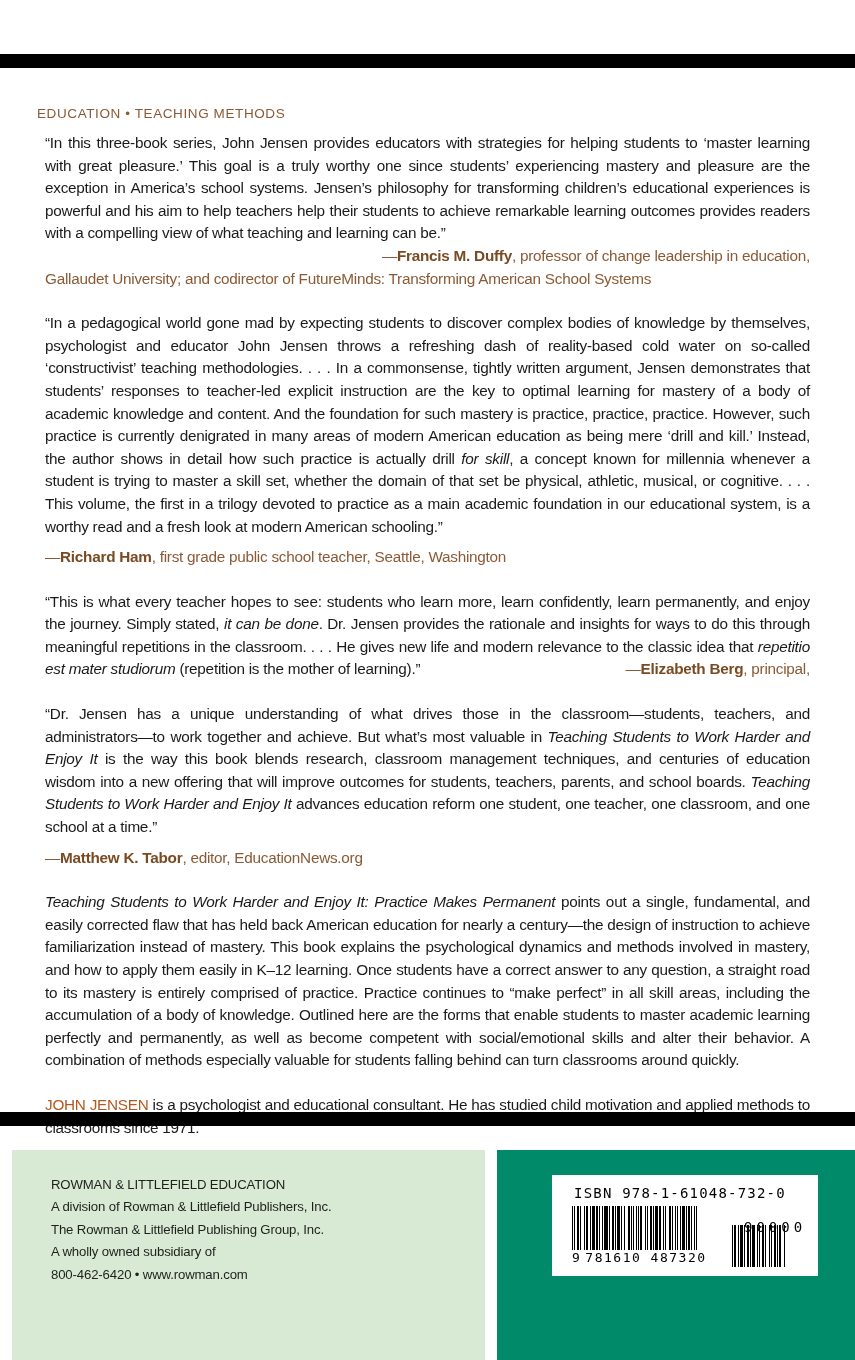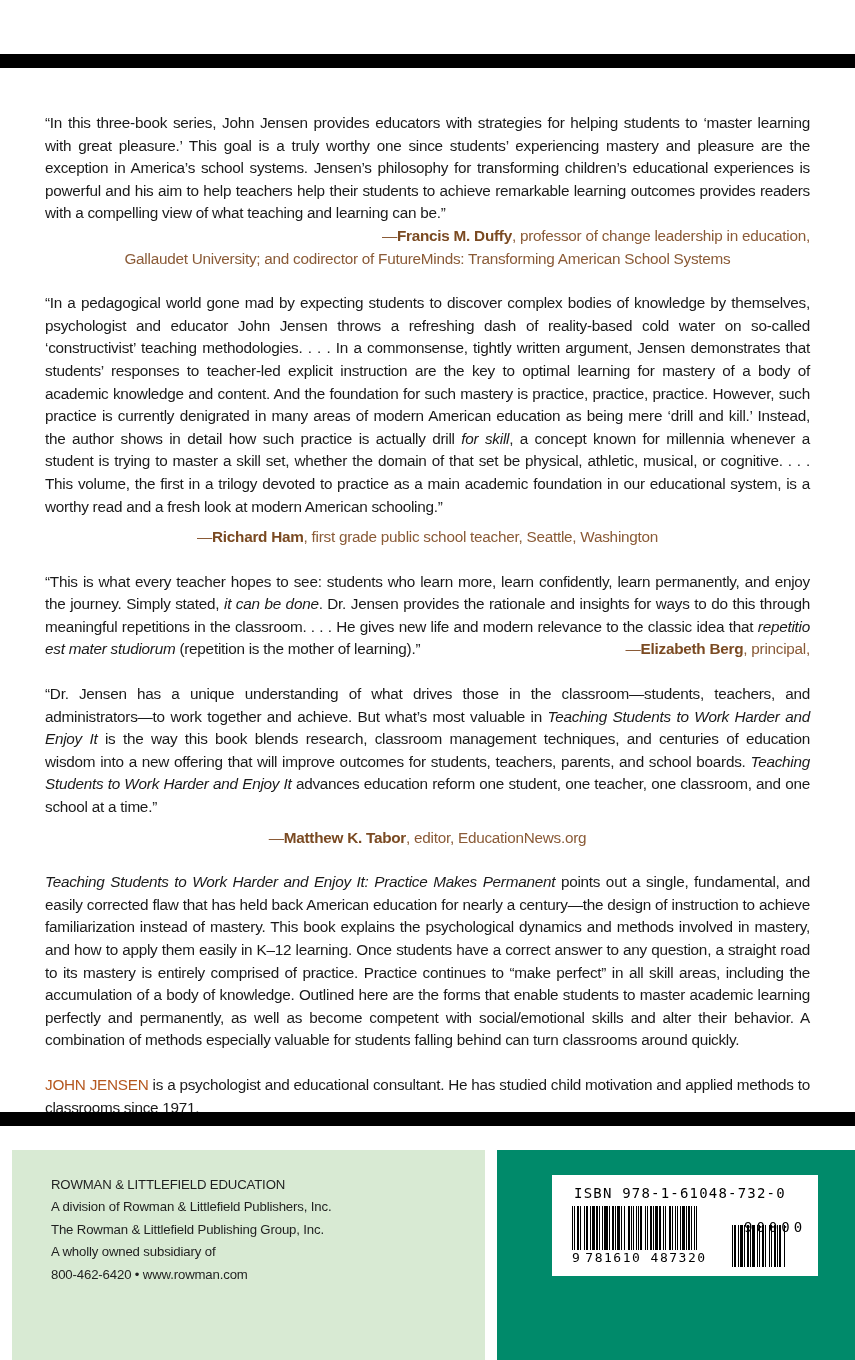--- a/index.html
+++ b/index.html
@@ -15,21 +15,21 @@
     position:absolute; left:37px; top:104px; width:781px;
     font-family:"Liberation Sans", sans-serif;
     font-size:15.3px; line-height:22.6px; letter-spacing:-0.25px;
   }
   .category {
     color:#8a5a36; font-size:13.5px; letter-spacing:0.6px; margin:0 0 8px 0; line-height:20px;
   }
   .para { text-align:justify; margin:8px; }
   .para .i { font-style:italic; }
   .block { margin-bottom:22px; }
-  .attr { color:#8a5a36; text-align:center; margin:8px; }
+  .attr { color:#8a5a36; text-align:left; margin:8px; }
   .attr b { font-weight:bold; color:#7a4a22; }
   .attr-inline { color:#8a5a36; }
   .attr-inline b { font-weight:bold; color:#7a4a22; }
   .author-name { color:#b5581f; font-weight:normal; }
 
   .panel-left {
     position:absolute; left:12px; top:1150px; width:473px; height:210px; background:#d8ead3;
   }
   .pub {
     position:absolute; left:39px; top:24px; font-size:13.2px; line-height:22.4px; color:#1f1f1f;
@@ -56,20 +56,21 @@
     position:absolute; left:192px; top:33px; font-family:"DejaVu Sans Mono", monospace;
     font-size:14px; letter-spacing:4px; color:#000; line-height:15px;margin-top:12px;
   }
 </style>
 </head>
 <body>
 
 <div id="band-top" class="band"></div>
 
 <div class="content">
+  <div class="category">EDUCATION • TEACHING METHODS</div>
 
   <div class="block">
     <p class="para">
       <span>“In this three-book series, John Jensen provides educators with strategies for helping students to ‘master learning with great pleasure.’ This goal is a truly worthy one since students’ experiencing mastery and pleasure are the exception in America’s school systems. Jensen’s philosophy for transforming children’s educational experiences is powerful and his aim to help teachers help their students to achieve remarkable learning outcomes provides readers with a compelling view of what teaching and learning can be.”</span>
       <span class="attr-inline" style="float:right; margin-right:0;"><span>—</span><b>Francis M. Duffy</b><span>, professor of change leadership in education,</span></span>
     </p>
     <p class="attr" style="clear:both;">Gallaudet University; and codirector of FutureMinds: Transforming American School Systems</p>
   </div>
 
   <div class="block">

